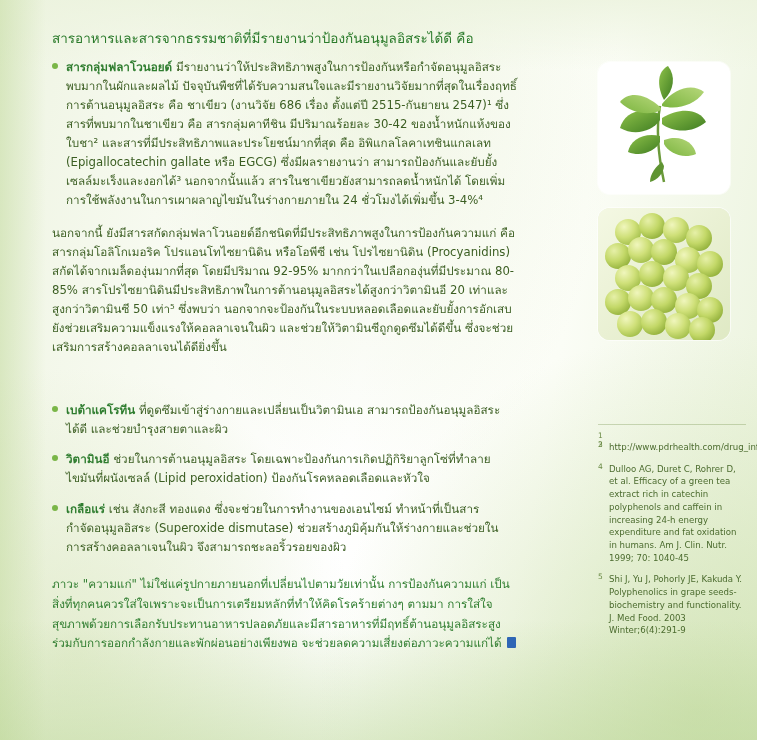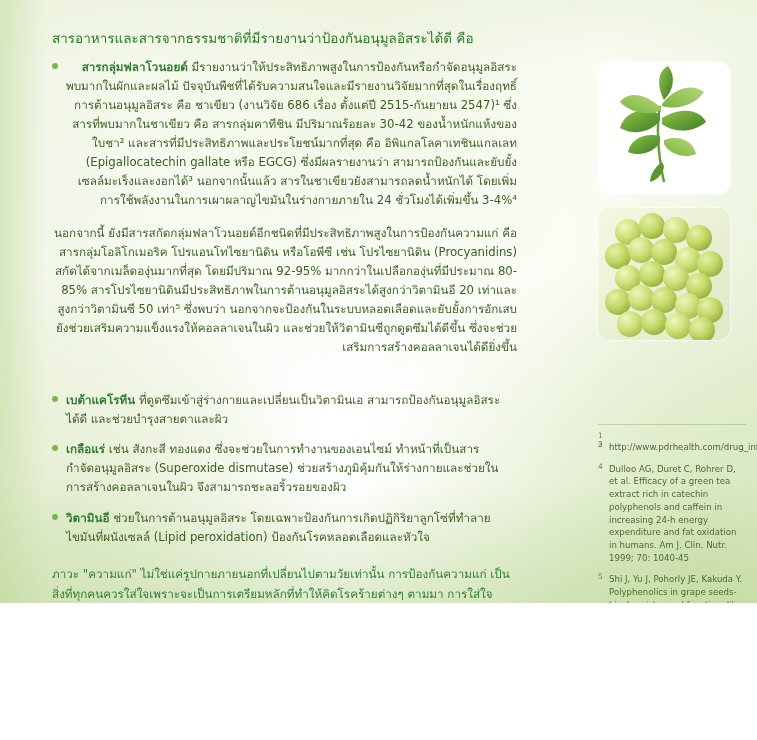--- a/index.html
+++ b/index.html
@@ -9,21 +9,21 @@
   body {
     width: 757px;
     height: 740px;
     font-family: "DejaVu Sans", sans-serif;
     background: #ffffff;
     overflow: hidden;
   }
   .page {
     position: relative;
     width: 757px;
-    height: 603px;
+    height: 740px;
     background:
       radial-gradient(circle at 92% 96%, rgba(190,215,150,0.55) 0%, rgba(255,255,255,0) 38%),
       radial-gradient(circle at 10% 88%, rgba(205,222,170,0.45) 0%, rgba(255,255,255,0) 30%),
       radial-gradient(ellipse at 50% 8%, rgba(225,236,200,0.5) 0%, rgba(255,255,255,0) 45%),
       linear-gradient(100deg, #eef4e2 0%, #f7faf0 22%, #ffffff 48%, #fbfdf6 70%, #e9f2da 100%);
     box-sizing: border-box;
     overflow: hidden;
   }
   
   .wash-left {
@@ -65,21 +65,21 @@
 
   .col-main {
     width: 465px;
   }
 
   p.body {
     color: #3b5e22;
     font-size: 11.7px;
     line-height: 1.62;
     margin: 0 0 14px 0;
-    text-align: right;
+    text-align: left;
   }
   p.body.indent-bullet {
     position: relative;
     padding-left: 14px;
   }
   .bullet-dot {
     position: absolute;
     left: 0;
     top: 5px;
     width: 6px;
@@ -87,21 +87,21 @@
     border-radius: 50%;
     background: #7ab648;
   }
   .lead {
     color: #2f7d2f;
     font-weight: bold;
   }
 
   
   .blist {
-    margin-top: 34px;
+    margin-top: 44px;
     width: 452px;
   }
   .blist .item {
     position: relative;
     padding-left: 14px;
     margin-bottom: 12px;
     color: #3b5e22;
     font-size: 11.7px;
     line-height: 1.62;
   }
@@ -201,25 +201,25 @@
       <p class="body">นอกจากนี้ ยังมีสารสกัดกลุ่มฟลาโวนอยด์อีกชนิดที่มีประสิทธิภาพสูงในการป้องกันความแก่ คือ สารกลุ่มโอลิโกเมอริค โปรแอนโทไซยานิดิน หรือโอพีซี เช่น โปรไซยานิดิน (Procyanidins) สกัดได้จากเมล็ดองุ่นมากที่สุด โดยมีปริมาณ 92-95% มากกว่าในเปลือกองุ่นที่มีประมาณ 80-85% สารโปรไซยานิดินมีประสิทธิภาพในการต้านอนุมูลอิสระได้สูงกว่าวิตามินอี 20 เท่าและสูงกว่าวิตามินซี 50 เท่า⁵ ซึ่งพบว่า นอกจากจะป้องกันในระบบหลอดเลือดและยับยั้งการอักเสบ ยังช่วยเสริมความแข็งแรงให้คอลลาเจนในผิว และช่วยให้วิตามินซีถูกดูดซึมได้ดีขึ้น ซึ่งจะช่วยเสริมการสร้างคอลลาเจนได้ดียิ่งขึ้น</p>
     </div>
 
     <div class="blist">
       <div class="item">
         <span class="bullet-dot"></span>
         <span class="lead">เบต้าแคโรทีน</span><span> ที่ดูดซึมเข้าสู่ร่างกายและเปลี่ยนเป็นวิตามินเอ สามารถป้องกันอนุมูลอิสระได้ดี และช่วยบำรุงสายตาและผิว</span>
       </div>
       <div class="item">
         <span class="bullet-dot"></span>
-        <span class="lead">เกลือแร่</span><span> เช่น สังกะสี ทองแดง ซึ่งจะช่วยในการทำงานของเอนไซม์ ทำหน้าที่เป็นสารกำจัดอนุมูลอิสระ (Superoxide dismutase) ช่วยสร้างภูมิคุ้มกันให้ร่างกายและช่วยในการสร้างคอลลาเจนในผิว จึงสามารถชะลอริ้วรอยของผิว</span>
+        <span class="lead">วิตามินอี</span><span> ช่วยในการต้านอนุมูลอิสระ โดยเฉพาะป้องกันการเกิดปฏิกิริยาลูกโซ่ที่ทำลายไขมันที่ผนังเซลล์ (Lipid peroxidation) ป้องกันโรคหลอดเลือดและหัวใจ</span>
       </div>
       <div class="item">
         <span class="bullet-dot"></span>
-        <span class="lead">วิตามินอี</span><span> ช่วยในการต้านอนุมูลอิสระ โดยเฉพาะป้องกันการเกิดปฏิกิริยาลูกโซ่ที่ทำลายไขมันที่ผนังเซลล์ (Lipid peroxidation) ป้องกันโรคหลอดเลือดและหัวใจ</span>
+        <span class="lead">เกลือแร่</span><span> เช่น สังกะสี ทองแดง ซึ่งจะช่วยในการทำงานของเอนไซม์ ทำหน้าที่เป็นสารกำจัดอนุมูลอิสระ (Superoxide dismutase) ช่วยสร้างภูมิคุ้มกันให้ร่างกายและช่วยในการสร้างคอลลาเจนในผิว จึงสามารถชะลอริ้วรอยของผิว</span>
       </div>
     </div>
 
     <div class="closing">
       <span>ภาวะ "ความแก่" ไม่ใช่แค่รูปกายภายนอกที่เปลี่ยนไปตามวัยเท่านั้น การป้องกันความแก่ เป็นสิ่งที่ทุกคนควรใส่ใจเพราะจะเป็นการเตรียมหลักที่ทำให้คิดโรคร้ายต่างๆ ตามมา การใส่ใจสุขภาพด้วยการเลือกรับประทานอาหารปลอดภัยและมีสารอาหารที่มีฤทธิ์ต้านอนุมูลอิสระสูง ร่วมกับการออกกำลังกายและพักผ่อนอย่างเพียงพอ จะช่วยลดความเสี่ยงต่อภาวะความแก่ได้</span><span class="end-mark"></span>
     </div>
   </div>
 
   <div class="img-card img-tea">
     <svg width="132" height="132" viewBox="0 0 132 132">

